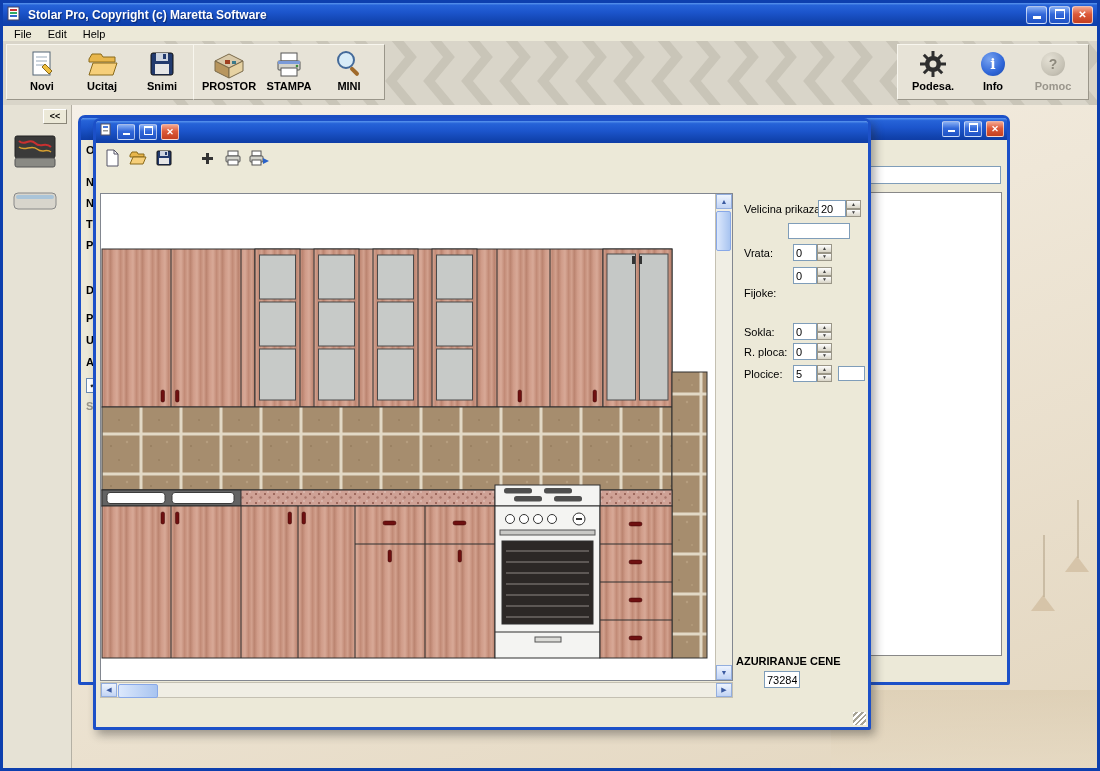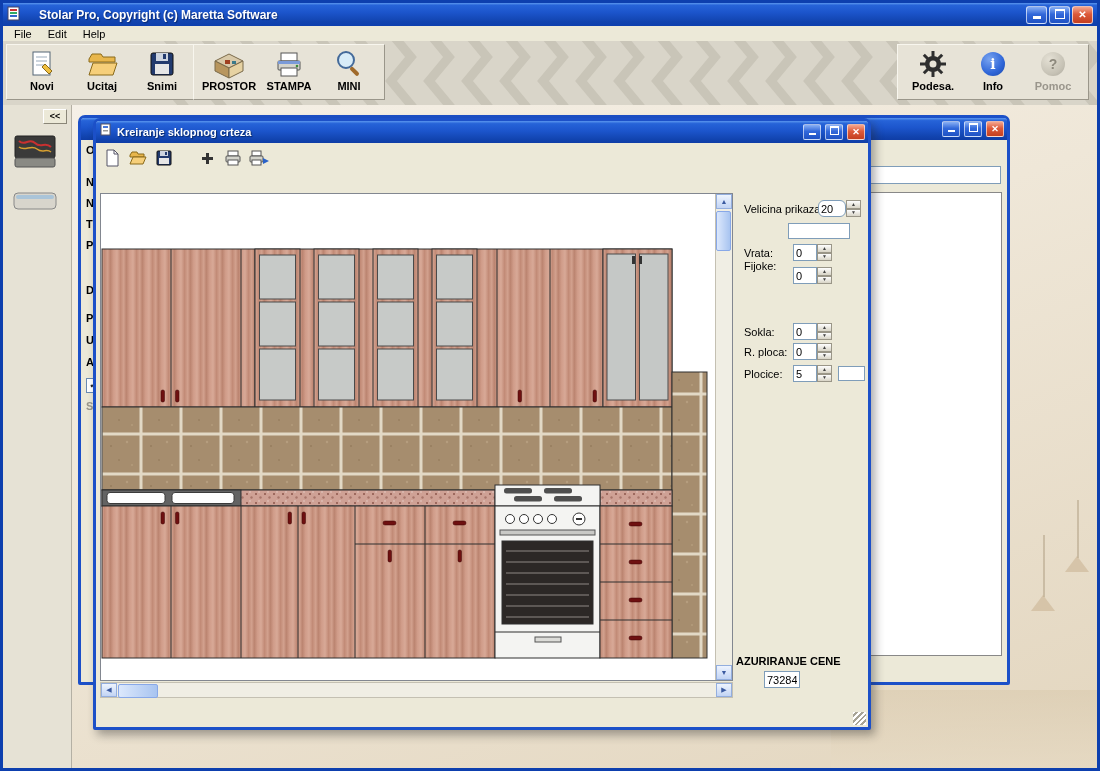--- a/index.html
+++ b/index.html
@@ -3,21 +3,21 @@
 <meta charset="utf-8">
 <style>
   html,body{margin:0;padding:0}
   body{width:1100px;height:771px;position:relative;overflow:hidden;
        font-family:"Liberation Sans",sans-serif;background:#3a6ea5;}
   
   .app{position:absolute;left:0;top:0;width:1100px;height:771px;
        border:3px solid #0d3fae;box-sizing:border-box;background:#ece9d8;overflow:hidden}
   .titlebar{position:absolute;left:0;right:0;top:0;height:23px;
        background:linear-gradient(180deg,#5a96ee 0%,#2663d8 10%,#1c55cc 40%,#1143ae 82%,#0d3fae 100%);
-       display:flex;align-items:center;gap:16px;padding:0 4px;}
+       display:flex;align-items:center;gap:5px;padding:0 4px;}
   .titletext{color:#fff;font-size:12px;font-weight:bold;text-shadow:1px 1px 1px #0a2a70;flex:1;white-space:nowrap}
   .winbtns{display:flex;gap:2px}
   .wb{width:21px;height:18px;border-radius:3px;border:1px solid rgba(255,255,255,.65);
       color:#fff;font:bold 10px/15px "Liberation Sans",sans-serif;text-align:center;padding:0;cursor:default}
   .wb.blue{background:linear-gradient(#8ab0f4,#3268da 45%,#1f52c4)}
   .wb.red{background:linear-gradient(#f4a68e,#dd5a3a 45%,#c43f20)}
   .glyph-min{display:inline-block;width:8px;height:9px;border-bottom:3px solid #fff}
   .glyph-max{display:inline-block;width:8px;height:7px;border:1px solid #fff;border-top-width:2px;margin-top:2px}
   
   .menubar{position:absolute;left:0;right:0;top:23px;height:15px;background:#ece9d8;
@@ -312,21 +312,20 @@
 
   <div class="xpwin dialog">
     <div class="tbar">
       <span>
         <svg width="14" height="14">
             <rect x="2" y="1" width="9" height="11" fill="#fff" stroke="#556"></rect>
             <rect x="4" y="3" width="5" height="2" fill="#4a7ad8"></rect>
             <rect x="4" y="7" width="5" height="1.5" fill="#999"></rect>
           </svg>
       </span>
-      <span class="tt">Kreiranje sklopnog crteza</span>
       <button class="smbtn blue"><span class="sm-min"></span></button>
       <button class="smbtn blue"><span class="sm-max"></span></button>
       <button class="smbtn red">✕</button>
     </div>
 
     <div class="dlgtb">
       <button class="ico">
         <svg width="18" height="18">
             <path d="M4 1h7l4 4v12H4z" fill="#fff" stroke="#556"></path>
             <path d="M11 1v4h4" fill="none" stroke="#556"></path>
@@ -503,35 +502,35 @@
       </div>
     </div>
 
     <div class="hscroll">
       <button class="sb-btn" style="left:0;top:0;height:14px">◀</button>
       <div class="sb-thumb" style="left:17px;top:1px;width:38px;height:12px"></div>
       <button class="sb-btn" style="right:0;top:0;height:14px">▶</button>
     </div>
 
     <span class="lbl" style="left:648px;top:82px">Velicina prikaza:</span>
-    <input class="num" style="left: 722px; top: 79px; width: 28px; border-radius: 6px;" readonly="" value="20">
+    <input class="num" style="left: 722px; top: 79px; width: 28px;" readonly="" value="20">
     <span class="spin" style="left:750px;top:79px">
       <button>▲</button>
       <button>▼</button>
     </span>
     <input class="num" style="left: 692px; top: 102px; width: 62px; height: 16px;" readonly="">
 
     <span class="lbl" style="left:648px;top:126px">Vrata:</span>
     <input class="num" style="left: 697px; top: 123px; width: 24px;" readonly="" value="0">
     <span class="spin" style="left:721px;top:123px">
       <button>▲</button>
       <button>▼</button>
     </span>
 
-    <span class="lbl" style="left:648px;top:139px">Fijoke:</span>
+    <span class="lbl" style="left:648px;top:166px">Fijoke:</span>
     <input class="num" style="left: 697px; top: 146px; width: 24px;" readonly="" value="0">
     <span class="spin" style="left:721px;top:146px">
       <button>▲</button>
       <button>▼</button>
     </span>
 
     <span class="lbl" style="left:648px;top:205px">Sokla:</span>
     <input class="num" style="left: 697px; top: 202px; width: 24px;" readonly="" value="0">
     <span class="spin" style="left:721px;top:202px">
       <button>▲</button>

